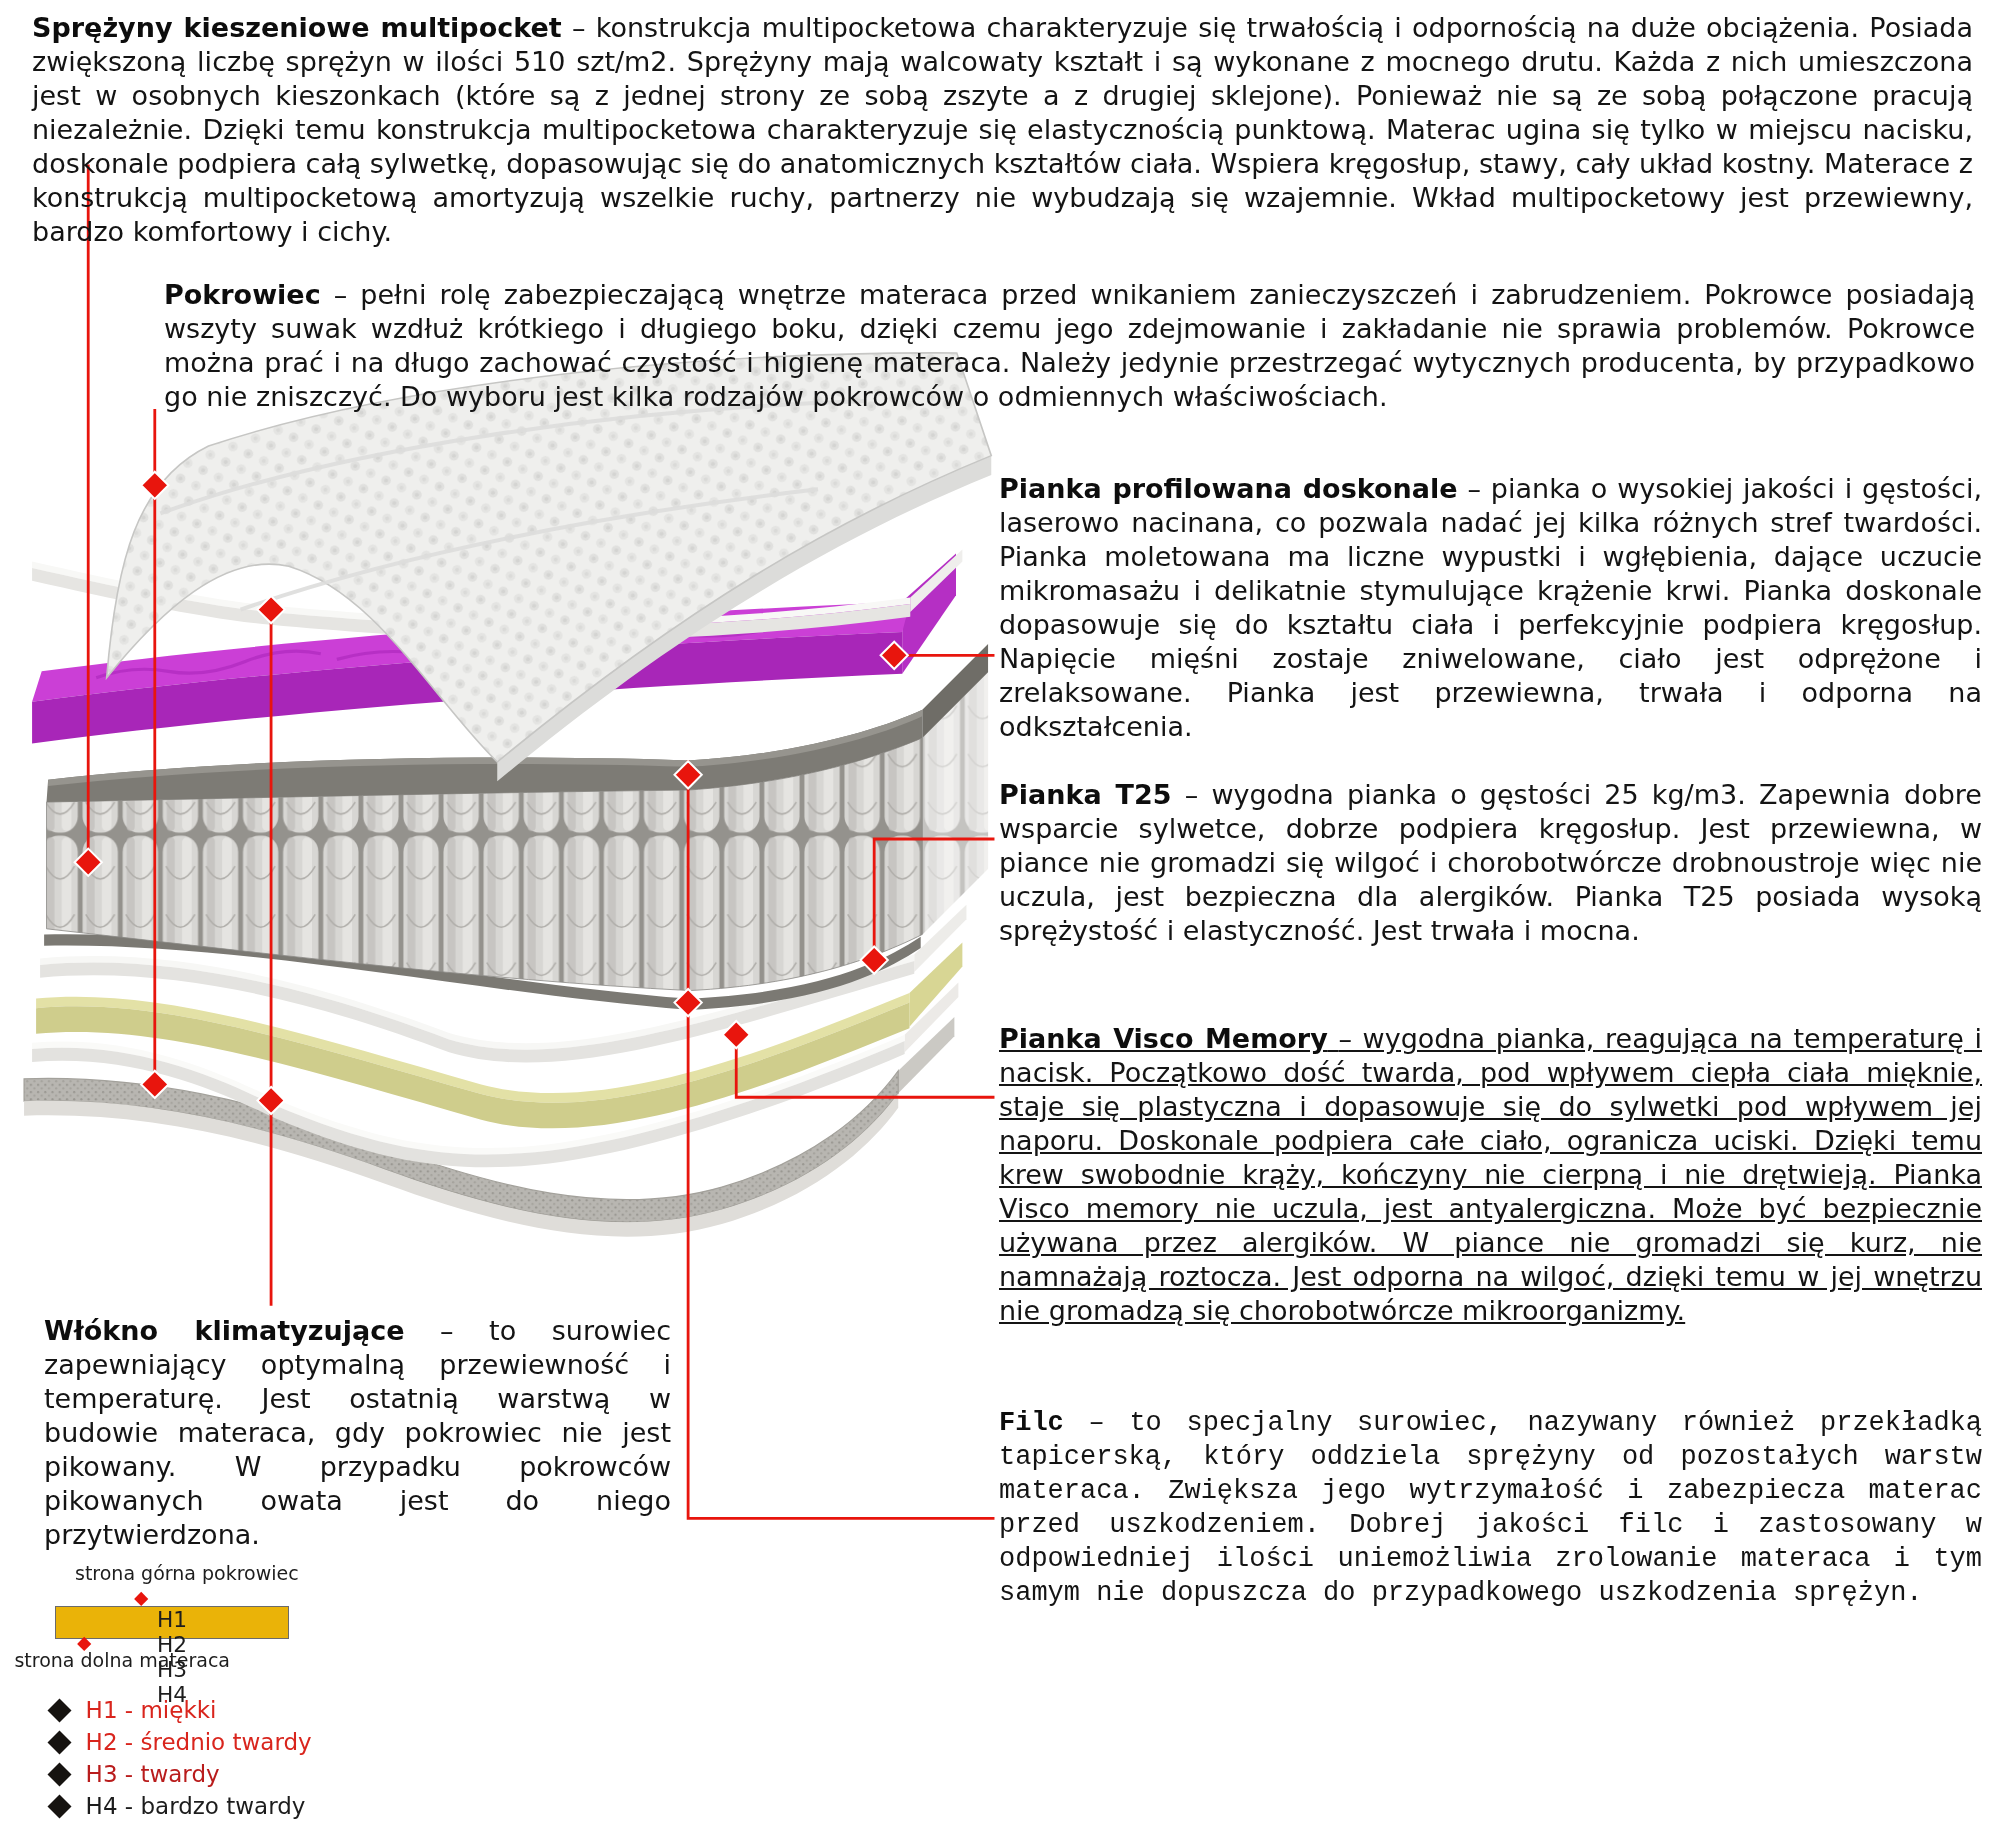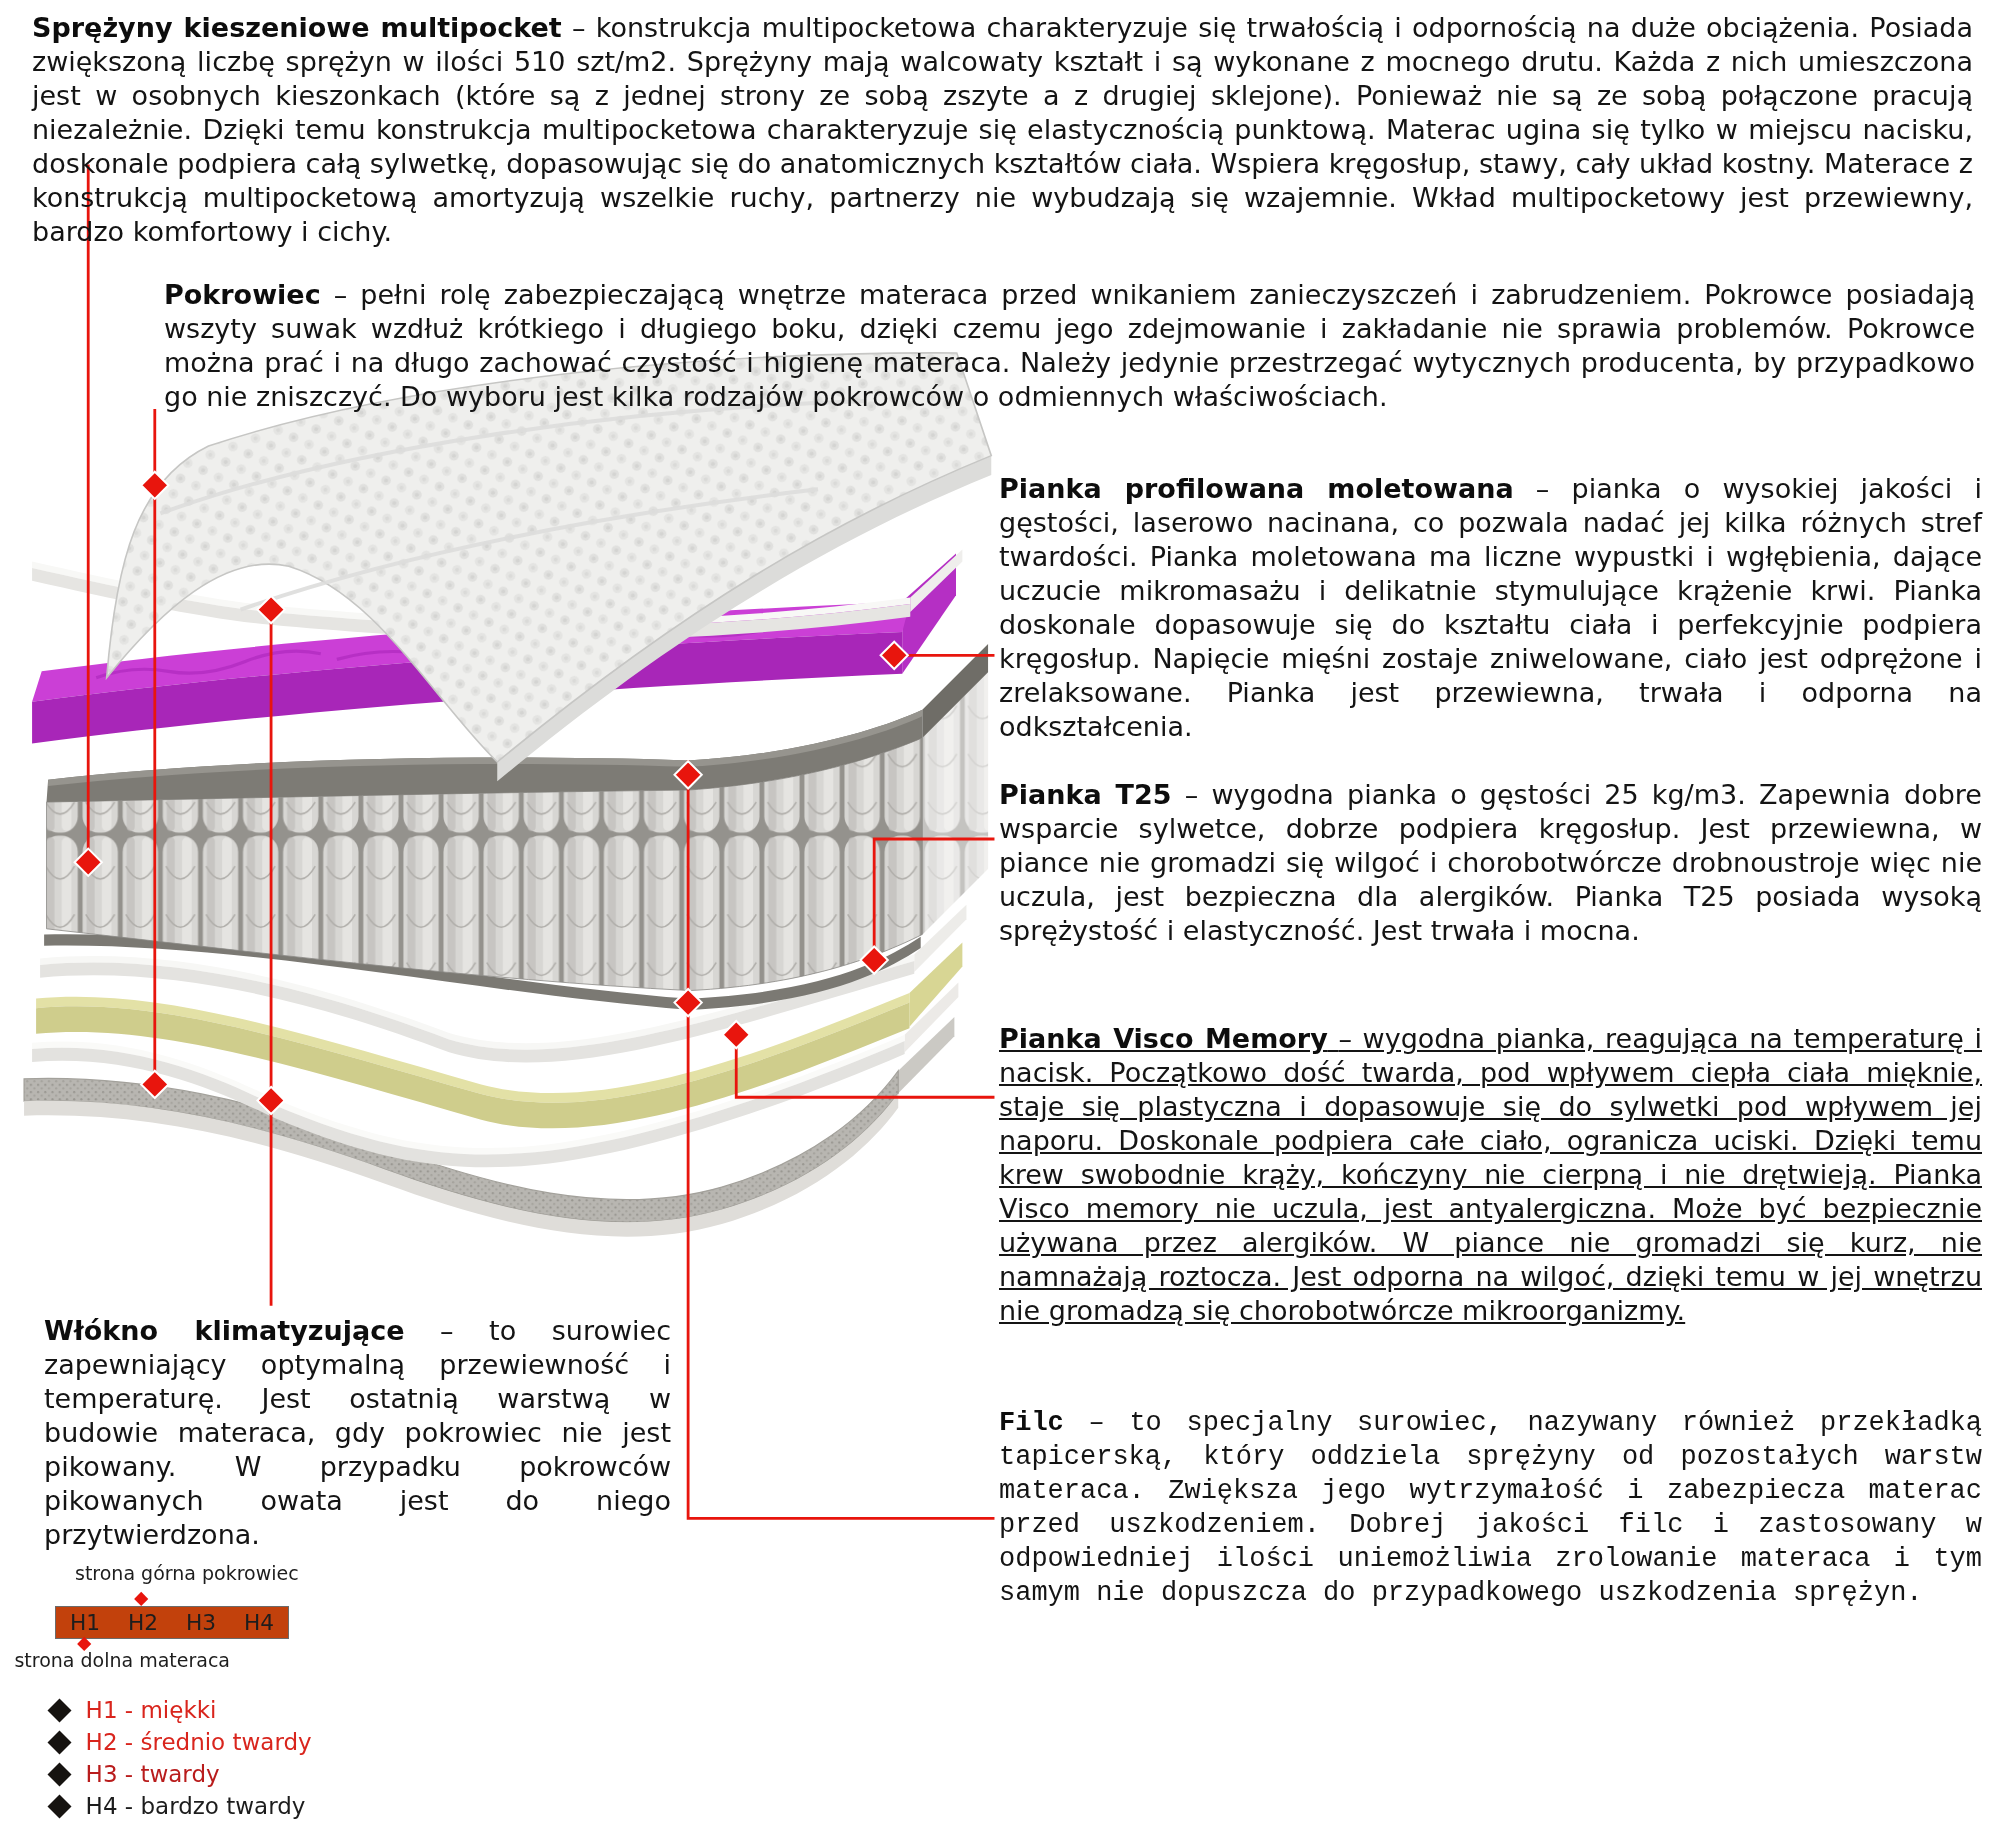--- a/index.html
+++ b/index.html
@@ -7,21 +7,21 @@
     width:2005px;height:1848px;position:relative;background:#ffffff;overflow:hidden;
     font-family:"DejaVu Sans","Liberation Sans",sans-serif;color:#111;
   }
   .para{position:absolute;font-size:27px;line-height:34px;text-align:justify;color:#141414;}
   .para .lead{font-weight:bold;color:#0d0d0d;}
   #diagram-svg{position:absolute;left:0;top:0;}
   
   .mini-label{position:absolute;font-size:19px;color:#1d1d1d;}
   .mini-diamond{position:absolute;width:10.4px;height:10.4px;transform:rotate(45deg);}
   .h-box{position:absolute;left:55px;top:1606px;width:232px;height:30.5px;border:1.6px solid #6b6b6b;
-         display:flex;align-items:center;background:#c2410c;}
+         display:flex;align-items:center;background:#eab308;flex-direction:column;}
   .h-cell{flex:1;text-align:center;font-size:21.7px;color:#1d1d1d;}
   .legend{position:absolute;left:51px;top:1694px;}
   .legend-row{display:flex;align-items:center;height:32px;}
   .legend-diamond{width:17px;height:17px;transform:rotate(45deg);background:#161310;margin-right:17.6px;flex:none;}
   .legend-text{font-size:23px;}
 </style>
 </head>
 <body>
 
 <svg id="diagram-svg" width="2005" height="1848" viewBox="0 0 2500 2304" aria-hidden="true">
@@ -153,21 +153,21 @@
   <span class="lead">Sprężyny kieszeniowe multipocket</span>
   <span>– konstrukcja multipocketowa charakteryzuje się trwałością i odpornością na duże obciążenia. Posiada zwiększoną liczbę sprężyn w ilości 510 szt/m2. Sprężyny mają walcowaty kształt i są wykonane z mocnego drutu. Każda z nich umieszczona jest w osobnych kieszonkach (które są z jednej strony ze sobą zszyte a z drugiej sklejone). Ponieważ nie są ze sobą połączone pracują niezależnie. Dzięki temu konstrukcja multipocketowa charakteryzuje się elastycznością punktową. Materac ugina się tylko w miejscu nacisku, doskonale podpiera całą sylwetkę, dopasowując się do anatomicznych kształtów ciała. Wspiera kręgosłup, stawy, cały układ kostny. Materace z konstrukcją multipocketową amortyzują wszelkie ruchy, partnerzy nie wybudzają się wzajemnie. Wkład multipocketowy jest przewiewny, bardzo komfortowy i cichy.</span>
 </div>
 
 <div class="para" style="left:164px;top:278px;width:1811px;">
   <span class="lead">Pokrowiec</span>
   <span>– pełni rolę zabezpieczającą wnętrze materaca przed wnikaniem zanieczyszczeń i zabrudzeniem. Pokrowce posiadają wszyty suwak wzdłuż krótkiego i długiego boku, dzięki czemu jego zdejmowanie i zakładanie nie sprawia problemów. Pokrowce można prać i na długo zachować czystość i higienę materaca. Należy jedynie przestrzegać wytycznych producenta, by przypadkowo go nie zniszczyć. Do wyboru jest kilka rodzajów pokrowców o odmiennych właściwościach.</span>
 </div>
 
 <div class="para" style="left:999px;top:472px;width:983px;">
-  <span class="lead">Pianka profilowana moletowana</span>
+  <span class="lead">Pianka profilowana doskonale</span>
   <span>– pianka o wysokiej jakości i gęstości, laserowo nacinana, co pozwala nadać jej kilka różnych stref twardości. Pianka moletowana ma liczne wypustki i wgłębienia, dające uczucie mikromasażu i delikatnie stymulujące krążenie krwi. Pianka doskonale dopasowuje się do kształtu ciała i perfekcyjnie podpiera kręgosłup. Napięcie mięśni zostaje zniwelowane, ciało jest odprężone i zrelaksowane. Pianka jest przewiewna, trwała i odporna na odkształcenia.</span>
 </div>
 
 <div class="para" style="left:999px;top:778px;width:983px;">
   <span class="lead">Pianka T25</span>
   <span>– wygodna pianka o gęstości 25 kg/m3. Zapewnia dobre wsparcie sylwetce, dobrze podpiera kręgosłup. Jest przewiewna, w piance nie gromadzi się wilgoć i chorobotwórcze drobnoustroje więc nie uczula, jest bezpieczna dla alergików. Pianka T25 posiada wysoką sprężystość i elastyczność. Jest trwała i mocna.</span>
 </div>
 
 <div class="para" style="left:999px;top:1022px;width:983px;text-decoration:underline;">
   <span class="lead">Pianka Visco Memory</span>

